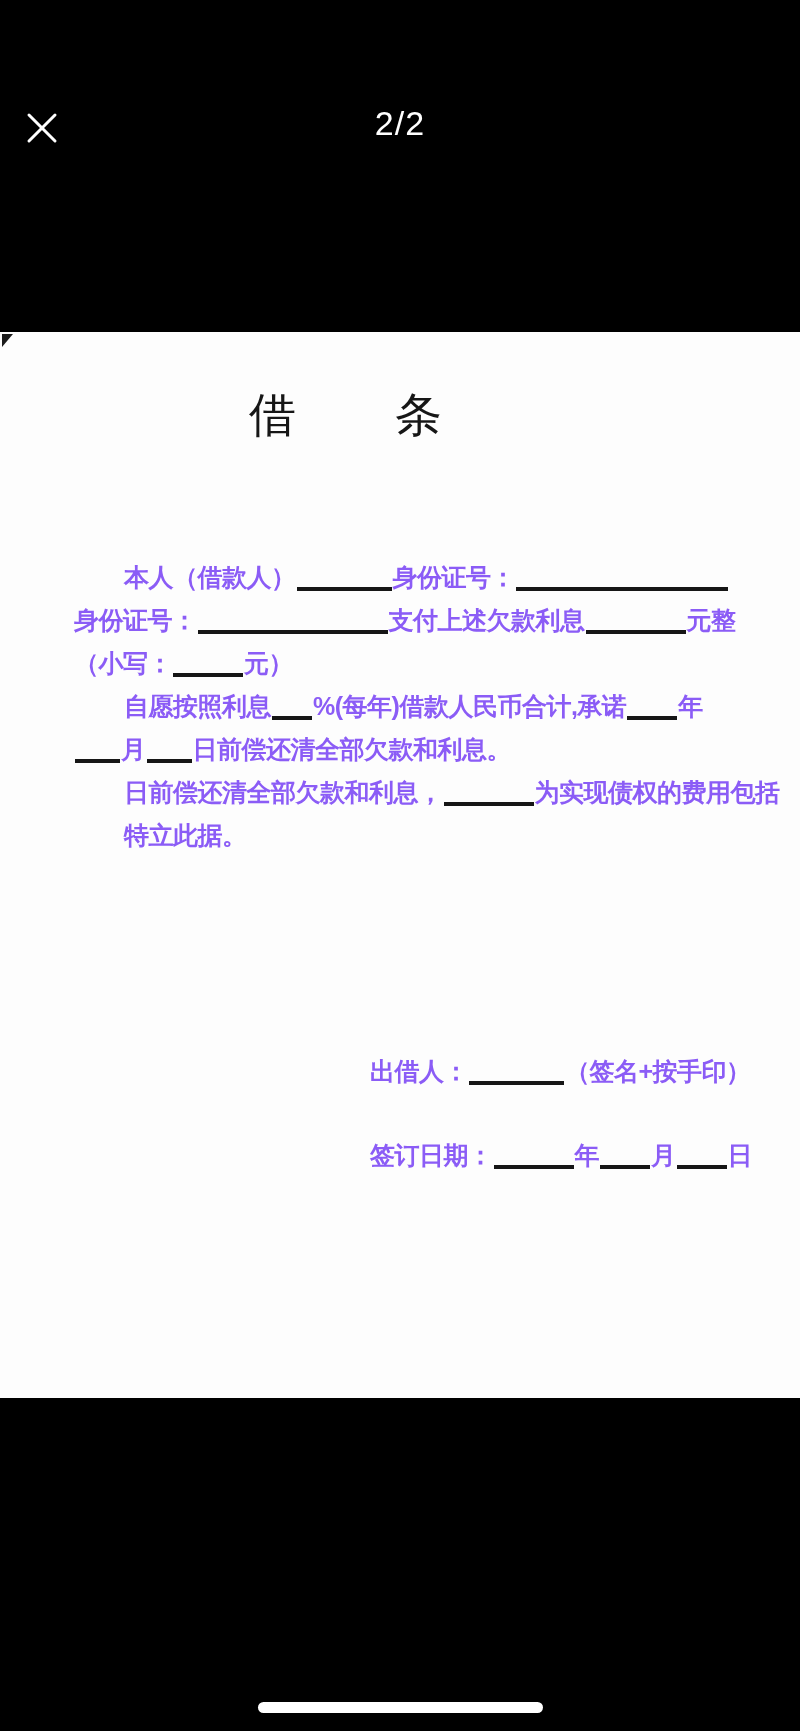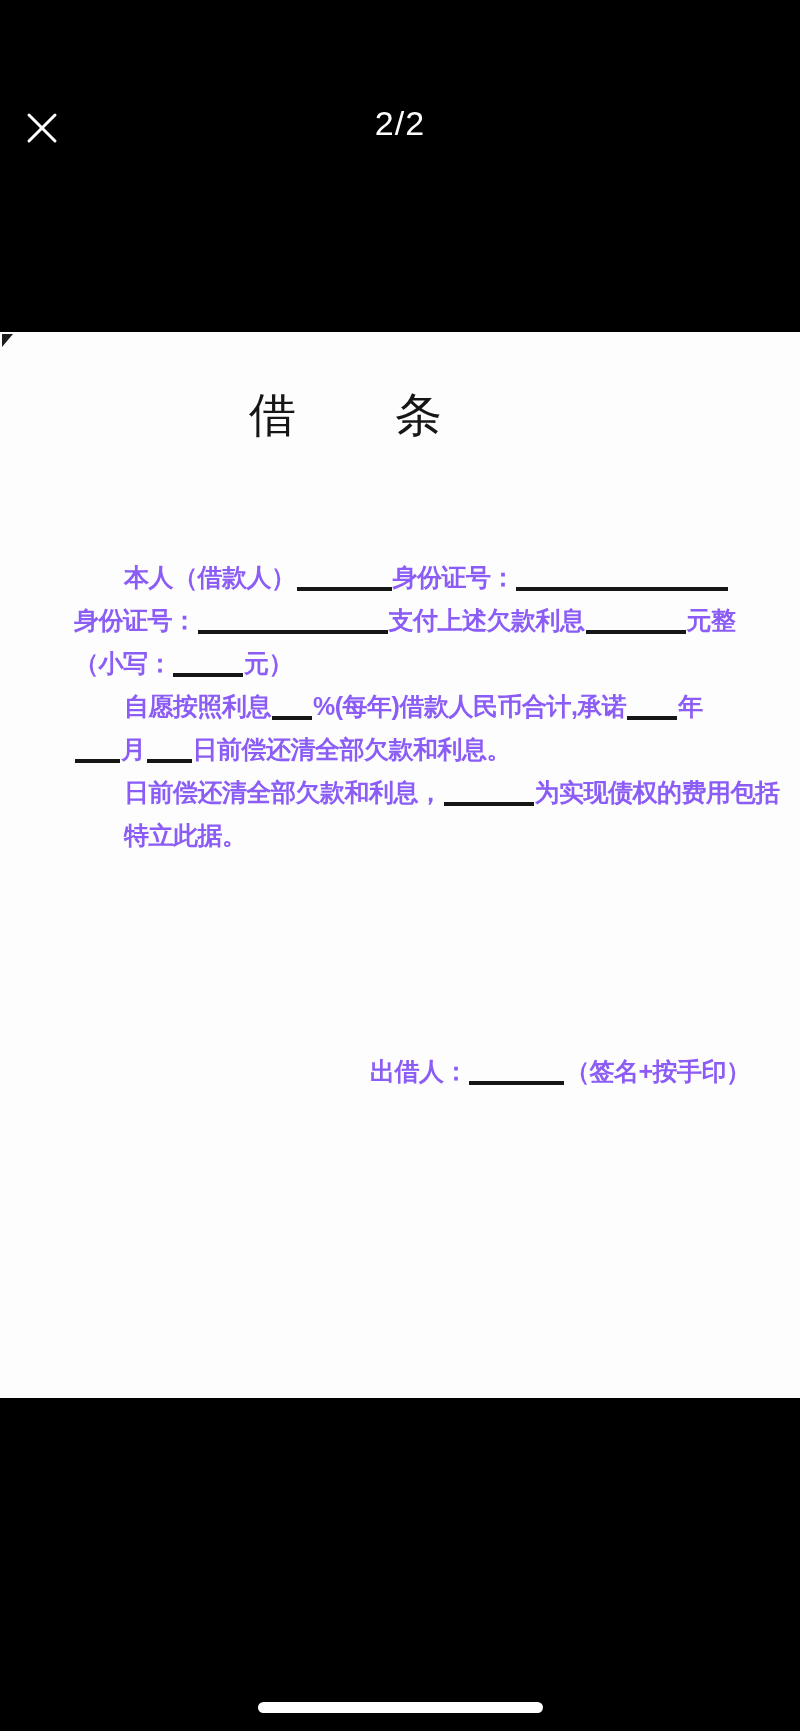--- a/index.html
+++ b/index.html
@@ -64,18 +64,19 @@
         <div class="tline"><span>身份证号：</span><span class="blank" style="width: 190px;"></span><span>支付上述欠款利息</span><span class="blank" style="width: 100px;"></span><span>元整</span></div>
         <div class="tline"><span>（小写：</span><span class="blank" style="width: 70px;"></span><span>元）</span></div>
         <div class="tline indent"><span>自愿按照利息</span><span class="blank" style="width: 40px;"></span><span>%(每年)借款人民币合计,承诺</span><span class="blank" style="width: 50px;"></span><span>年</span></div>
         <div class="tline"><span class="blank" style="width: 45px;"></span><span>月</span><span class="blank" style="width: 45px;"></span><span>日前偿还清全部欠款和利息。</span></div>
         <div class="tline indent"><span>日前偿还清全部欠款和利息，</span><span class="blank" style="width: 90px;"></span><span>为实现债权的费用包括</span></div>
         <div class="tline indent"><span>特立此据。</span></div>
       </div>
 
     <div class="sign-block">
         <div class="tline"><span>出借人：</span><span class="blank" style="width: 95px;"></span><span>（签名+按手印）</span></div>
+        <div class="tline"><span>签订日期：</span><span class="blank" style="width: 80px;"></span><span>年</span><span class="blank" style="width: 50px;"></span><span>月</span><span class="blank" style="width: 50px;"></span><span>日</span></div>
       </div>
   </div>
 
   <div class="home-indicator"></div>
 
 </div>
 
 </body></html>

